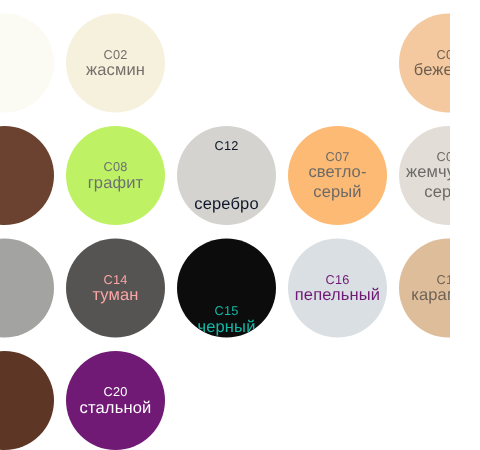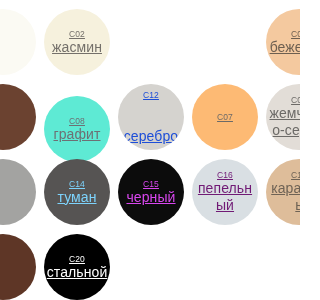--- a/index.html
+++ b/index.html
@@ -29,79 +29,79 @@
     border-radius: 50%;
     box-sizing: border-box;
     display: flex;
     flex-direction: column;
     align-items: center;
     justify-content: center;
     text-align: center;
     line-height: 1.18;
     letter-spacing: 0.1px;
     overflow: hidden;
-    text-decoration: underline;
   }
 
   .swatch .code {
     font-size: 8.5px;
     white-space: nowrap;
   }
 
   .swatch .name {
-    font-size: 14px;
+    font-size: 11px;
     max-width: 62px;
     word-break: break-word;
     hyphens: manual;
   }
 </style>
 </head>
 <body>
 
 <div id="palette-board" style="background: rgb(255, 255, 255);">
     <div class="swatch partial" style="left: -30px; top: 9px; width: 66px; height: 66px; background: rgb(251, 250, 243); color: rgb(106, 106, 102);"></div>
     <div class="swatch" style="left: 44px; top: 9px; width: 66px; height: 66px; background: rgb(246, 241, 221); color: rgb(116, 112, 106);">
       <span class="code">C02</span>
       <span class="name">жасмин</span>
     </div>
     <div class="swatch" style="left: 266px; top: 9px; width: 66px; height: 66px; background: rgb(244, 201, 159); color: rgb(109, 95, 80);">
       <span class="code">C05</span>
       <span class="name">бежевый</span>
     </div>
     <div class="swatch partial" style="left: -30px; top: 84px; width: 66px; height: 66px; background: rgb(107, 66, 48); color: rgb(255, 255, 255);"></div>
-    <div class="swatch" style="left: 44px; top: 96px; width: 66px; height: 66px; background: #5eead4; color: rgb(109, 112, 116);">
+    <div class="swatch" style="left: 44px; top: 84px; width: 66px; height: 66px; background: #bef264; color: rgb(109, 112, 116);">
       <span class="code">C08</span>
       <span class="name">графит</span>
     </div>
-    <div class="swatch" style="left: 118px; top: 84px; width: 66px; height: 66px; background: rgb(213, 211, 207); color: #1d4ed8; gap: 28px;">
+    <div class="swatch" style="left: 118px; top: 84px; width: 66px; height: 66px; background: rgb(213, 211, 207); color: #0f172a; gap: 28px;">
       <span class="code">C12</span>
       <span class="name">серебро</span>
     </div>
     <div class="swatch" style="left: 192px; top: 84px; width: 66px; height: 66px; background: #fdba74; color: rgb(108, 106, 103);">
       <span class="code">C07</span>
+      <span class="name">светло-серый</span>
     </div>
     <div class="swatch" style="left: 266px; top: 84px; width: 66px; height: 66px; background: rgb(226, 221, 215); color: rgb(108, 106, 103);">
       <span class="code">C09</span>
       <span class="name">жемчужно-серый</span>
     </div>
     <div class="swatch partial" style="left: -30px; top: 159px; width: 66px; height: 66px; background: rgb(163, 163, 161); color: rgb(255, 255, 255);"></div>
-    <div class="swatch" style="left: 44px; top: 159px; width: 66px; height: 66px; background: rgb(86, 84, 83); color: #7dd3fc; text-align: right;">
+    <div class="swatch" style="left: 44px; top: 159px; width: 66px; height: 66px; background: rgb(86, 84, 83); color: #fca5a5; text-align: right;">
       <span class="code">C14</span>
       <span class="name">туман</span>
     </div>
-    <div class="swatch" style="left: 118px; top: 159px; width: 66px; height: 66px; background: rgb(12, 12, 12); color: #d946ef;">
+    <div class="swatch" style="left: 118px; top: 159px; width: 66px; height: 66px; background: rgb(12, 12, 12); color: #14b8a6; justify-content: flex-end;">
       <span class="code">C15</span>
       <span class="name">черный</span>
     </div>
     <div class="swatch" style="left: 192px; top: 159px; width: 66px; height: 66px; background: rgb(217, 223, 227); color: #701a75;">
       <span class="code">C16</span>
       <span class="name">пепельный</span>
     </div>
     <div class="swatch" style="left: 266px; top: 159px; width: 66px; height: 66px; background: rgb(222, 189, 154); color: rgb(111, 99, 85);">
       <span class="code">C17</span>
       <span class="name">карамель</span>
     </div>
     <div class="swatch partial" style="left: -30px; top: 234px; width: 66px; height: 66px; background: rgb(94, 54, 38); color: rgb(255, 255, 255);"></div>
-    <div class="swatch" style="left: 44px; top: 234px; width: 66px; height: 66px; background: #000000; color: rgb(255, 255, 255);">
+    <div class="swatch" style="left: 44px; top: 234px; width: 66px; height: 66px; background: #701a75; color: rgb(255, 255, 255);">
       <span class="code">C20</span>
       <span class="name">стальной</span>
     </div>
   </div>
 
 </body></html>

